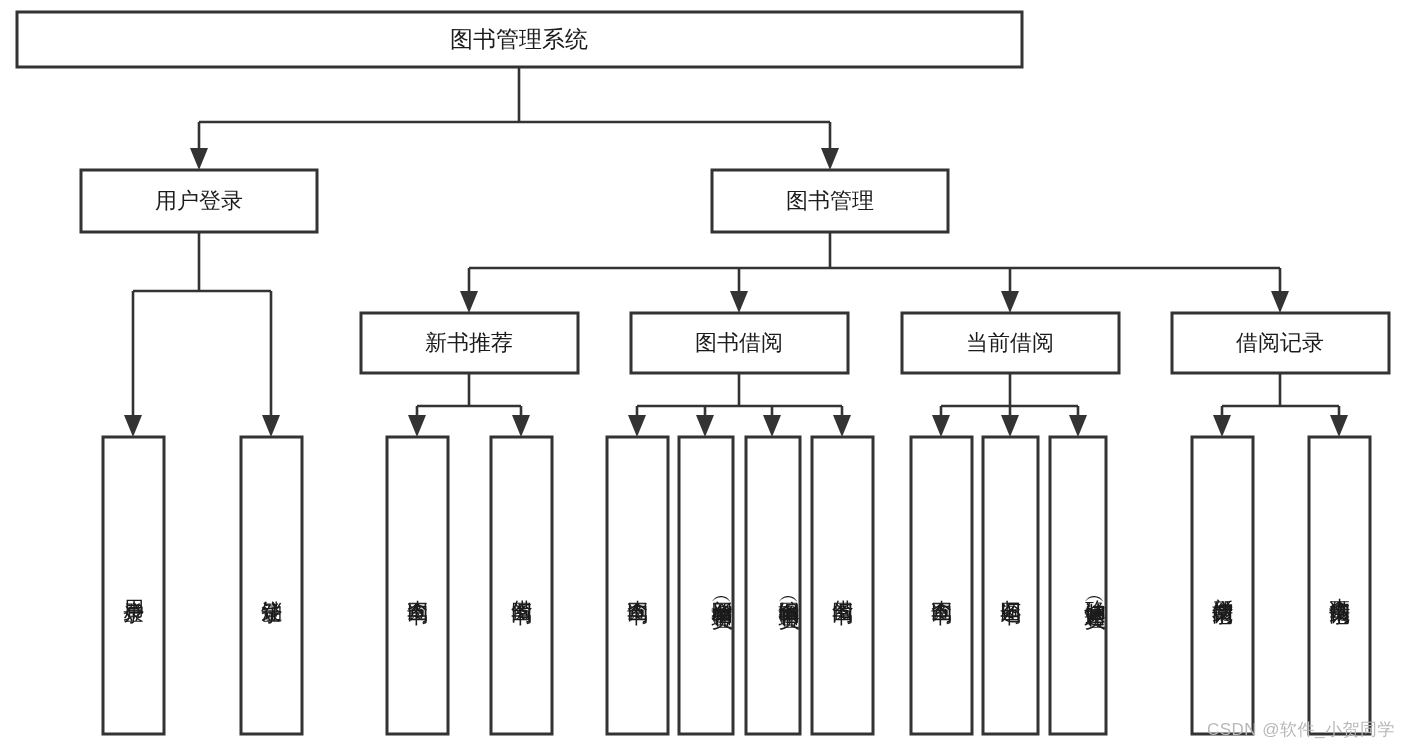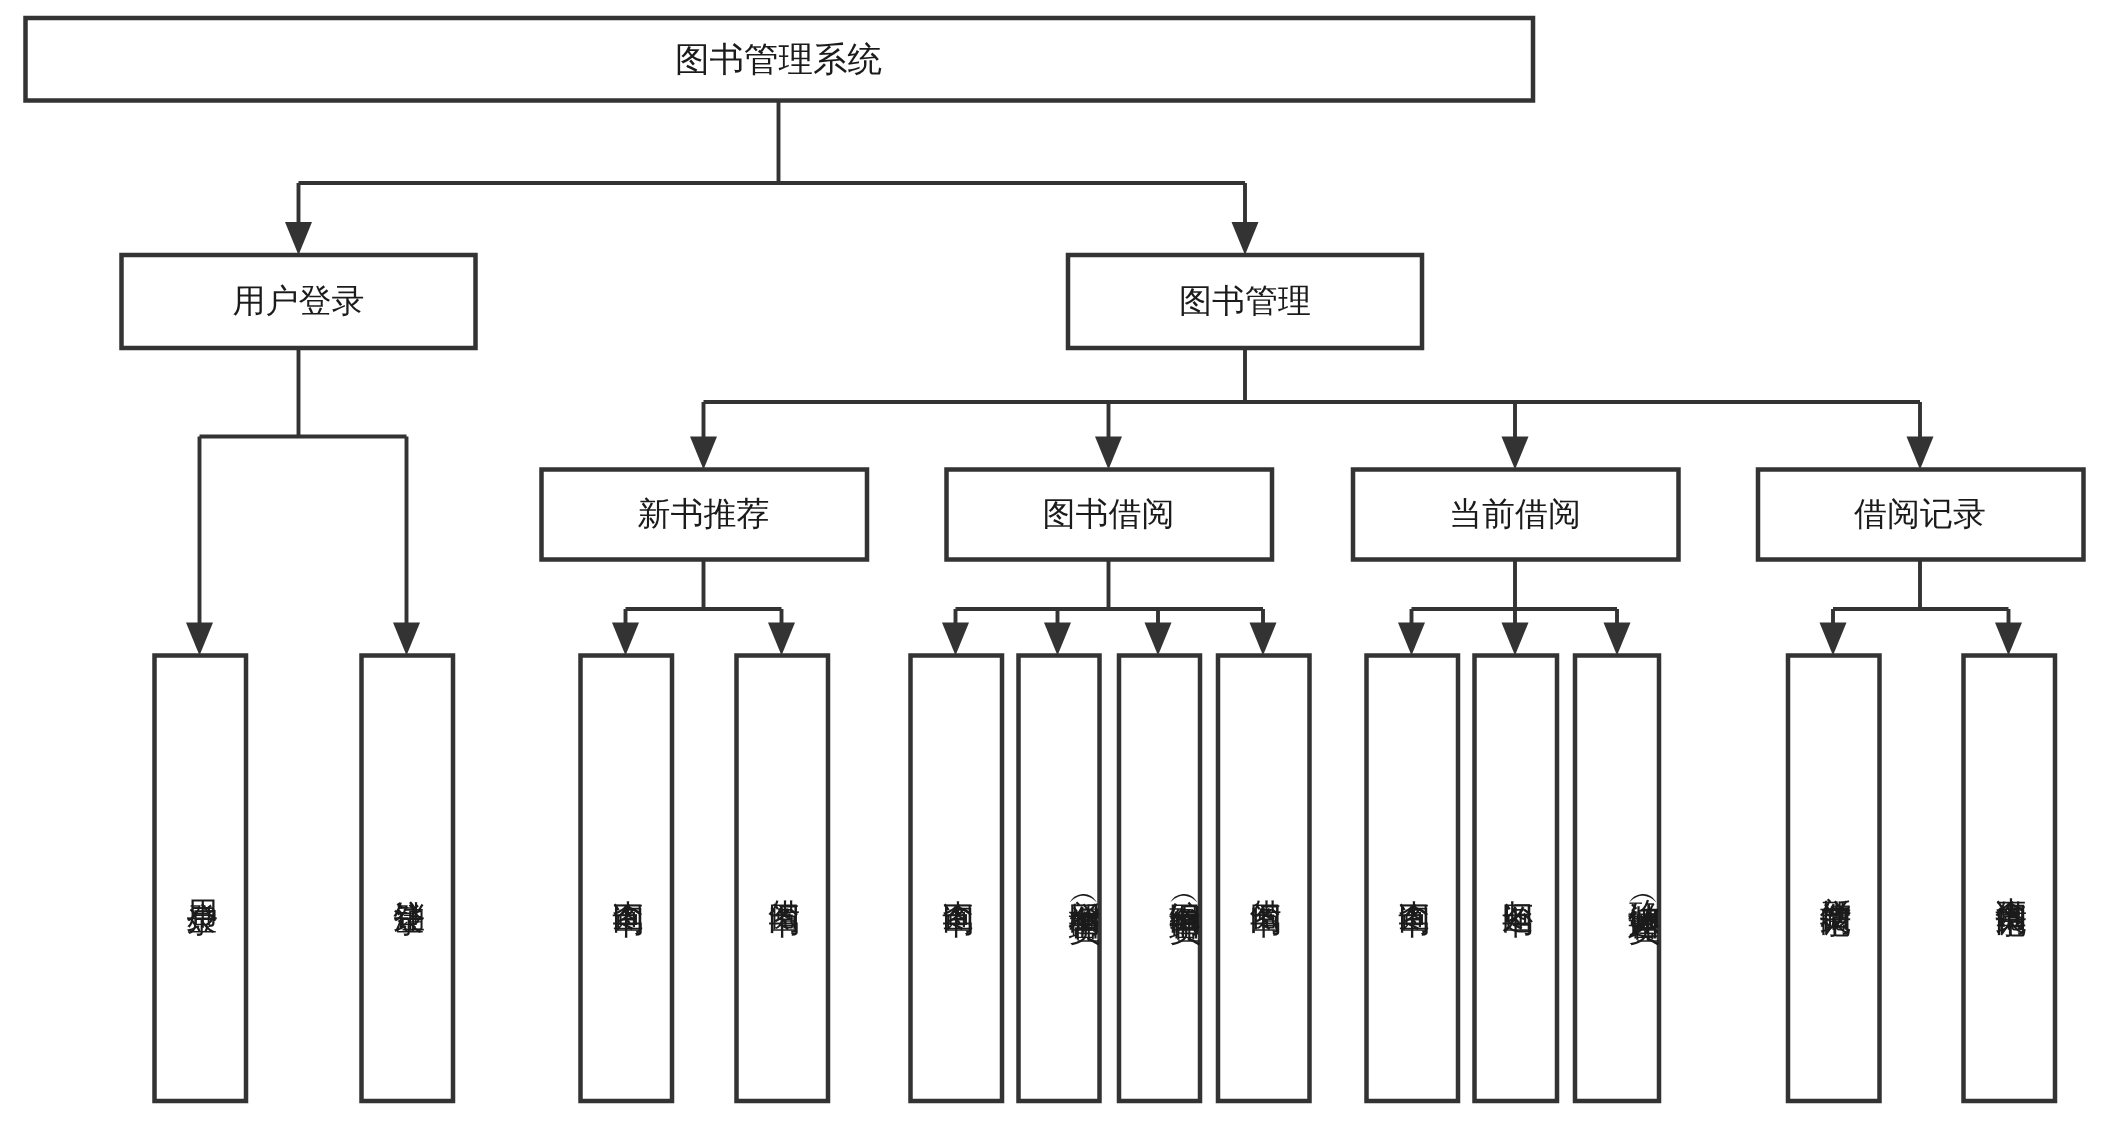--- a/index.html
+++ b/index.html
@@ -212,13 +212,14 @@
   <div class="vlabel" style="left:746px; top:437px; width:54px; height:297px; align-items:flex-start; padding-top:8px; box-sizing:border-box;">编辑图书（管理员）</div>
   <div class="vlabel" style="left:812px; top:437px; width:61px; height:297px;">借阅图书</div>
 
   <div class="vlabel" style="left:911px; top:437px; width:61px; height:297px;">查询图书</div>
   <div class="vlabel" style="left:983px; top:437px; width:55px; height:297px;">归还图书</div>
   <div class="vlabel" style="left:1050px; top:437px; width:56px; height:297px; align-items:flex-start; padding-top:8px; box-sizing:border-box;">确认归还（管理员）</div>
 
   <div class="vlabel" style="left:1192px; top:437px; width:61px; height:297px;">新增借阅记录</div>
   <div class="vlabel" style="left:1309px; top:437px; width:61px; height:297px;">查询借阅记录</div>
 
+  <div class="watermark">CSDN @软件_小贺同学</div>
 </div>
 
 </body></html>

